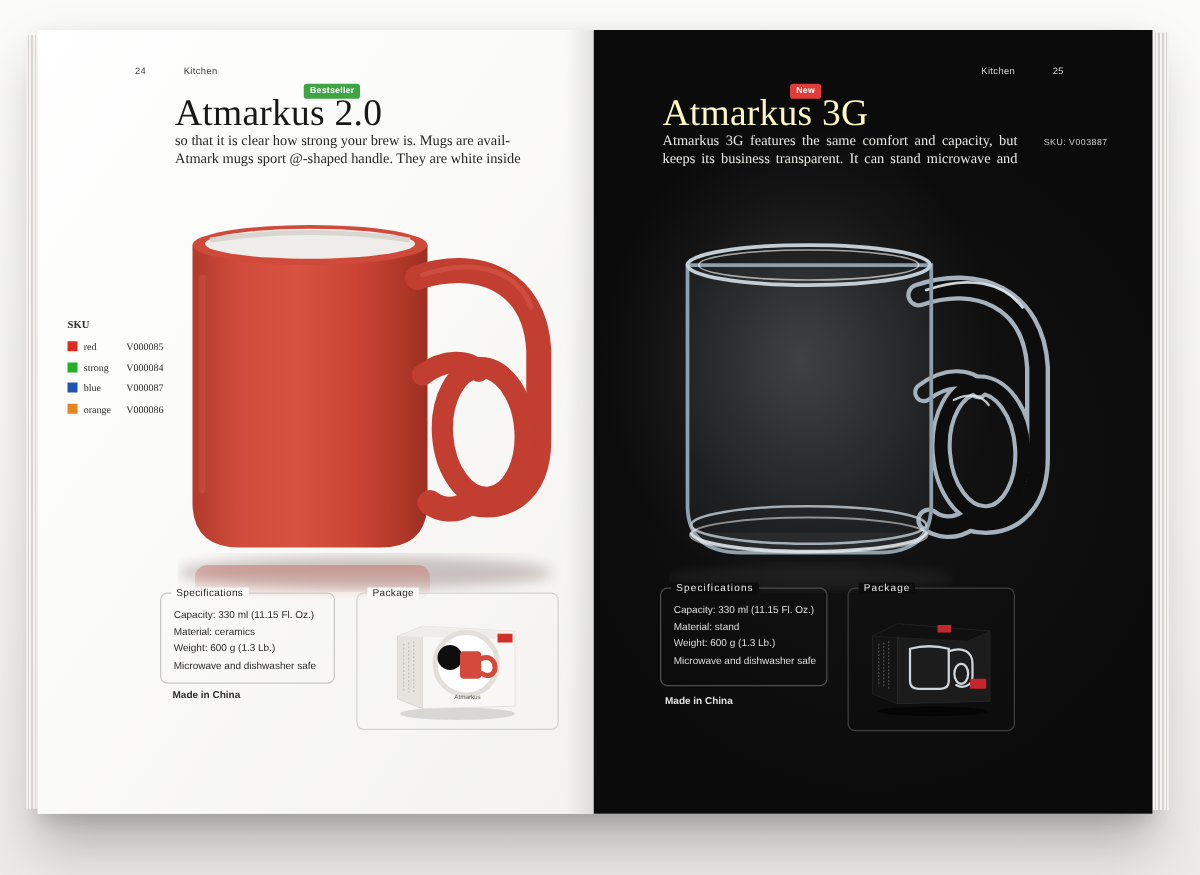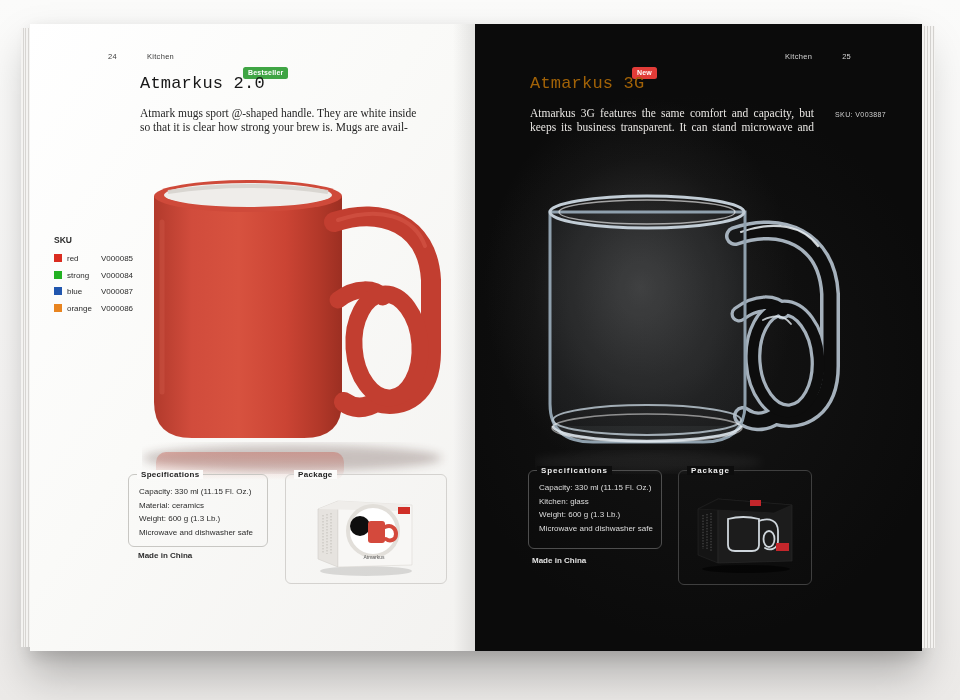--- a/index.html
+++ b/index.html
@@ -39,43 +39,43 @@
       radial-gradient(70% 55% at 50% 55%,rgba(60,60,60,.18) 0%,rgba(0,0,0,0) 80%);
   }
   
   .hdr{position:absolute;display:flex;gap:30px;font-size:7.5px;letter-spacing:.3px;color:#3c3c3c;}
   .hdr.dark{color:#d4d4d4;}
   .badge{
     position:absolute;font-size:7px;font-weight:bold;color:#fff;
     padding:2px 5px 2.5px;border-radius:2.5px;letter-spacing:.2px;
   }
   .title{
-    position:absolute;font-family:Liberation Mono, monospace;
-    font-size:17px;color:#181818;letter-spacing:.2px;
-  }
-  .title.light{color:#a16207;}
+    position:absolute;font-family:Liberation Serif, serif;
+    font-size:30px;color:#181818;letter-spacing:.2px;
+  }
+  .title.light{color:#fef9c3;}
   .desc{
     position:absolute;font-family:"Liberation Serif","DejaVu Serif",serif;
     font-size:11.5px;line-height:13.8px;color:#262626;width:290px;
   }
   .desc.light{color:#e8e6e3;width:284px;font-family:Liberation Serif, serif;}
   .desc .just{text-align:justify;text-align-last:justify;}
   .sku-inline{position:absolute;font-size:7px;color:#cfcfcf;letter-spacing:.4px;}
   
   .sku-block{position:absolute;font-size:8px;color:#2c2c2c;}
   .sku-block .sku-head{font-weight:bold;font-size:8.5px;margin-bottom:9px;}
   .sku-row{display:flex;height:11px;margin-bottom:5.6px;}
   .swatch{width:8px;height:8px;margin-right:5px;}
   .sku-name{width:34px;}
   
   .fbox{position:absolute;border:1px solid #c8c7c3;border-radius:6px;}
   .fbox.dark{border-color:#4e4e4e;}
   .fbox .legend{
     position:absolute;top:-5px;left:8px;background:#fcfbfa;padding:0 4px;
-    font-size:8px;font-weight:bold;color:#1d1d1d;letter-spacing:.3px;white-space:nowrap;
+    font-size:8px;font-weight:normal;color:#1d1d1d;letter-spacing:.3px;white-space:nowrap;
   }
   .fbox.dark .legend{background:#0d0d0d;color:#ececec;letter-spacing:.9px;}
   .spec-lines{padding:10px 0 0 10px;font-size:8px;line-height:13.6px;color:#2b2b2b;}
   .fbox.dark .spec-lines{color:#dedede;}
   .made-in{position:absolute;font-size:8px;font-weight:bold;color:#2e2e2e;}
   .made-in.light{color:#e2e2e2;}
   .pkg-art{position:absolute;}
   .img{position:absolute;}
 </style>
 </head>
@@ -89,25 +89,25 @@
     <div class="hdr" style="left:78px;top:28px;">
       <span>24</span>
       <span>Kitchen</span>
     </div>
 
     <div class="badge" style="left: 213px; top: 43px; background: rgb(63, 165, 68);">Bestseller</div>
 
     <div class="title" style="left:110px;top:50px;">Atmarkus 2.0</div>
 
     <div class="desc" style="left:110px;top:83px;">
+      <div>so that it is clear how strong your brew is. Mugs are avail-</div>
       <div>Atmark mugs sport @-shaped handle. They are white inside</div>
-      <div>so that it is clear how strong your brew is. Mugs are avail-</div>
-    </div>
-
-    <div class="sku-block" style="left:24px;top:211px;">
+    </div>
+
+    <div class="sku-block" style="left:24px;top:230px;font-family:Liberation Serif, serif;">
       <div class="sku-head">SKU</div>
       <div class="sku-row">
         <span class="swatch" style="background: rgb(218, 44, 32);"></span>
         <span class="sku-name">red</span>
         <span>V000085</span>
       </div>
       <div class="sku-row">
         <span class="swatch" style="background: rgb(34, 177, 34);"></span>
         <span class="sku-name">strong</span>
         <span>V000084</span>
@@ -241,21 +241,21 @@
 
       <ellipse cx="112" cy="246" rx="94" ry="15" fill="none" stroke="#b9c5cf" stroke-width="2" opacity=".85"></ellipse>
       <ellipse cx="112" cy="254" rx="95" ry="14" fill="none" stroke="#ffffff" stroke-width="1.6" opacity=".5"></ellipse>
       <path d="M18,252 a94,15 0 0 0 188,0" fill="#c8d2da" fill-opacity=".07" stroke="#dfe7ee" stroke-width="2.5" opacity=".9"></path>
     </svg>
 
     <div class="fbox dark" style="left:53px;top:446px;width:132px;height:77px;">
       <span class="legend">Specifications</span>
       <div class="spec-lines">
         <div>Capacity: 330 ml (11.15 Fl. Oz.)</div>
-        <div>Kitchen: glass</div>
+        <div>Material: stand</div>
         <div>Weight: 600 g (1.3 Lb.)</div>
         <div>Microwave and dishwasher safe</div>
       </div>
     </div>
     <div class="made-in light" style="left:57px;top:532px;">Made in China</div>
 
     <div class="fbox dark" style="left:203px;top:446px;width:132px;height:113px;border-color:#3f3f3f;">
       <span class="legend">Package</span>
       <svg class="pkg-art" style="left:11px;top:18px;" width="110" height="86" viewBox="0 0 110 86">
         <polygon points="8,20 28,10 28,74 8,66" fill="#141414" stroke="#262626" stroke-width=".6"></polygon>

